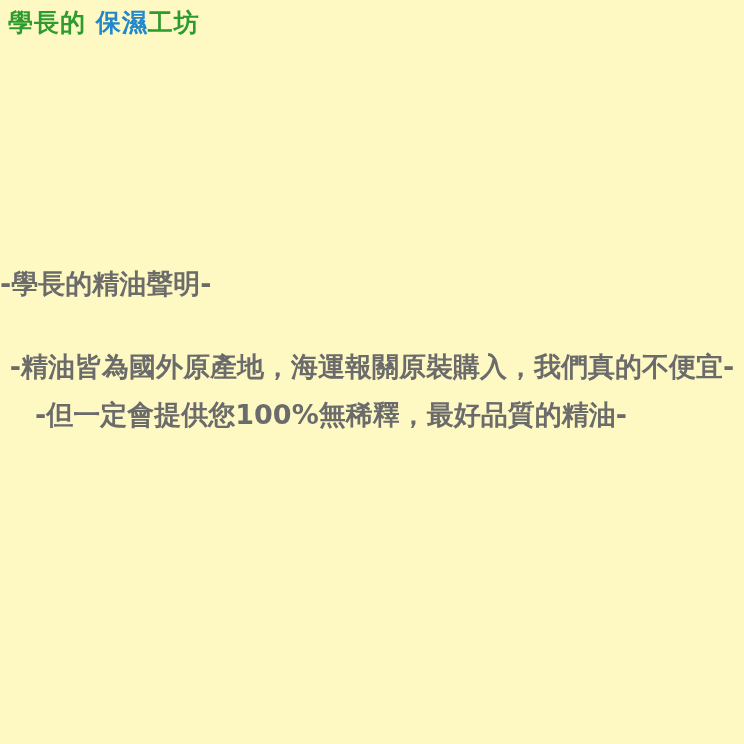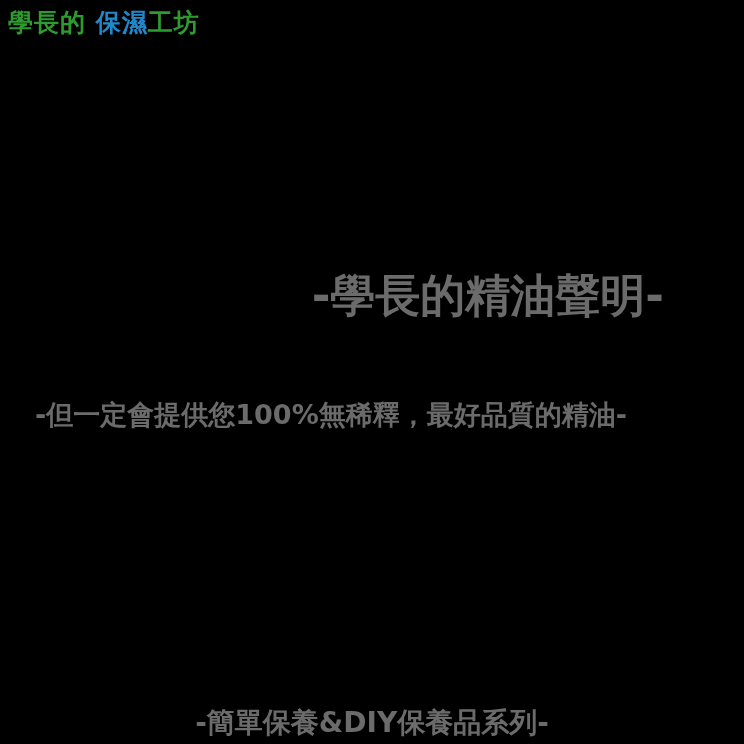--- a/index.html
+++ b/index.html
@@ -10,40 +10,40 @@
     width: 744px;
     height: 744px;
     background: #ffffff;
     position: relative;
     overflow: hidden;
     font-family: "DejaVu Sans", "Liberation Sans", sans-serif;
   }
   .page {
     position: absolute;
     inset: 0;
-    background: #000000;
+    background: #fef9c3;
   }
   .brand {
     position: absolute;
     top: 6px;
     left: 8px;
     font-size: 25px;
     font-weight: bold;
     letter-spacing: 1px;
     white-space: nowrap;
   }
   .brand .green { color: var(--brand-green, #2e9b2e); }
   .brand .blue  { color: var(--brand-blue, #2288cc); }
   .statement-title {
     position: absolute;
     top: 266px;
     left: 0;
     width: 664px;
-    text-align: right;
-    font-size: 45px;
+    text-align: left;
+    font-size: 27px;
     font-weight: bold;
     color: var(--text-gray, #6b6b6b);
     white-space: nowrap;
   }
   .statement-line1 {
     position: absolute;
     top: 349px;
     left: 0;
     width: 744px;
     text-align: center;
@@ -79,18 +79,18 @@
 <body style="--brand-green: #2e9b2e; --brand-blue: #2288cc; --text-gray: #6b6b6b; background: rgb(255, 255, 255);">
 
 <div class="page">
 
   <div class="brand">
     <span class="green">學長的 </span><span class="blue">保濕</span><span class="green">工坊</span>
   </div>
 
   <div class="statement-title">-學長的精油聲明-</div>
 
+  <div class="statement-line1">-精油皆為國外原產地，海運報關原裝購入，我們真的不便宜-</div>
 
   <div class="statement-line2">-但一定會提供您100%無稀釋，最好品質的精油-</div>
 
-  <div class="series-footer">-簡單保養&amp;DIY保養品系列-</div>
 
 </div>
 
 </body></html>

